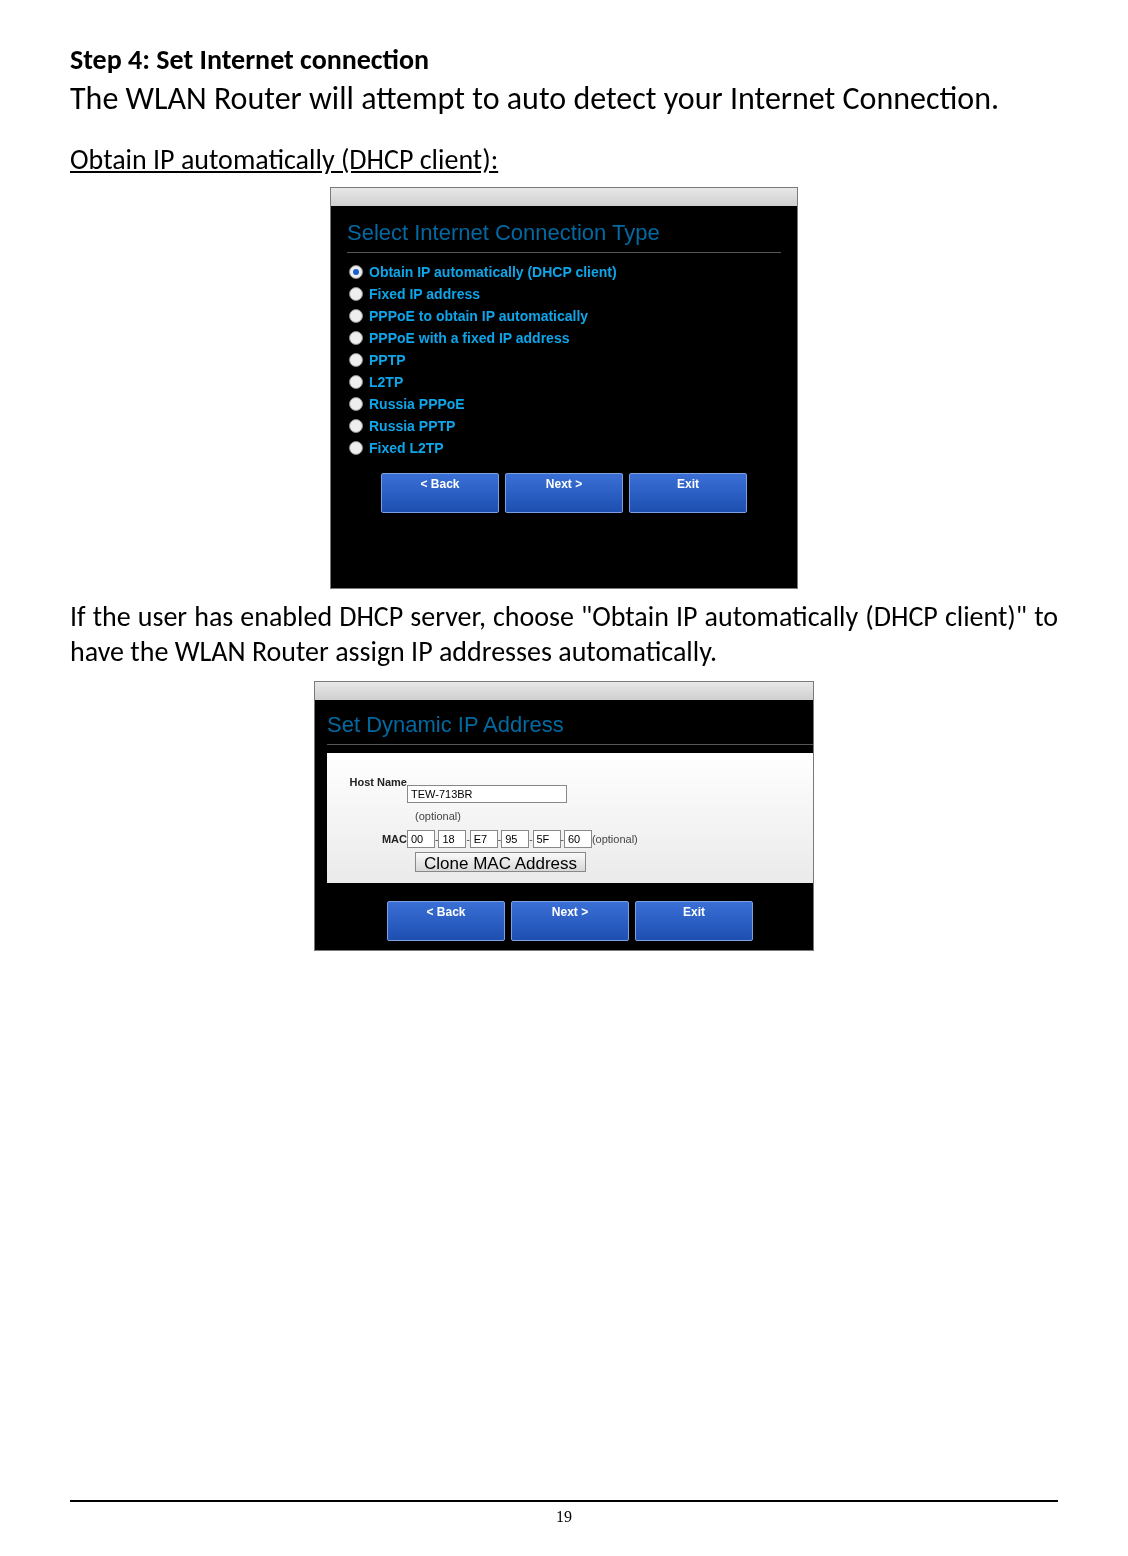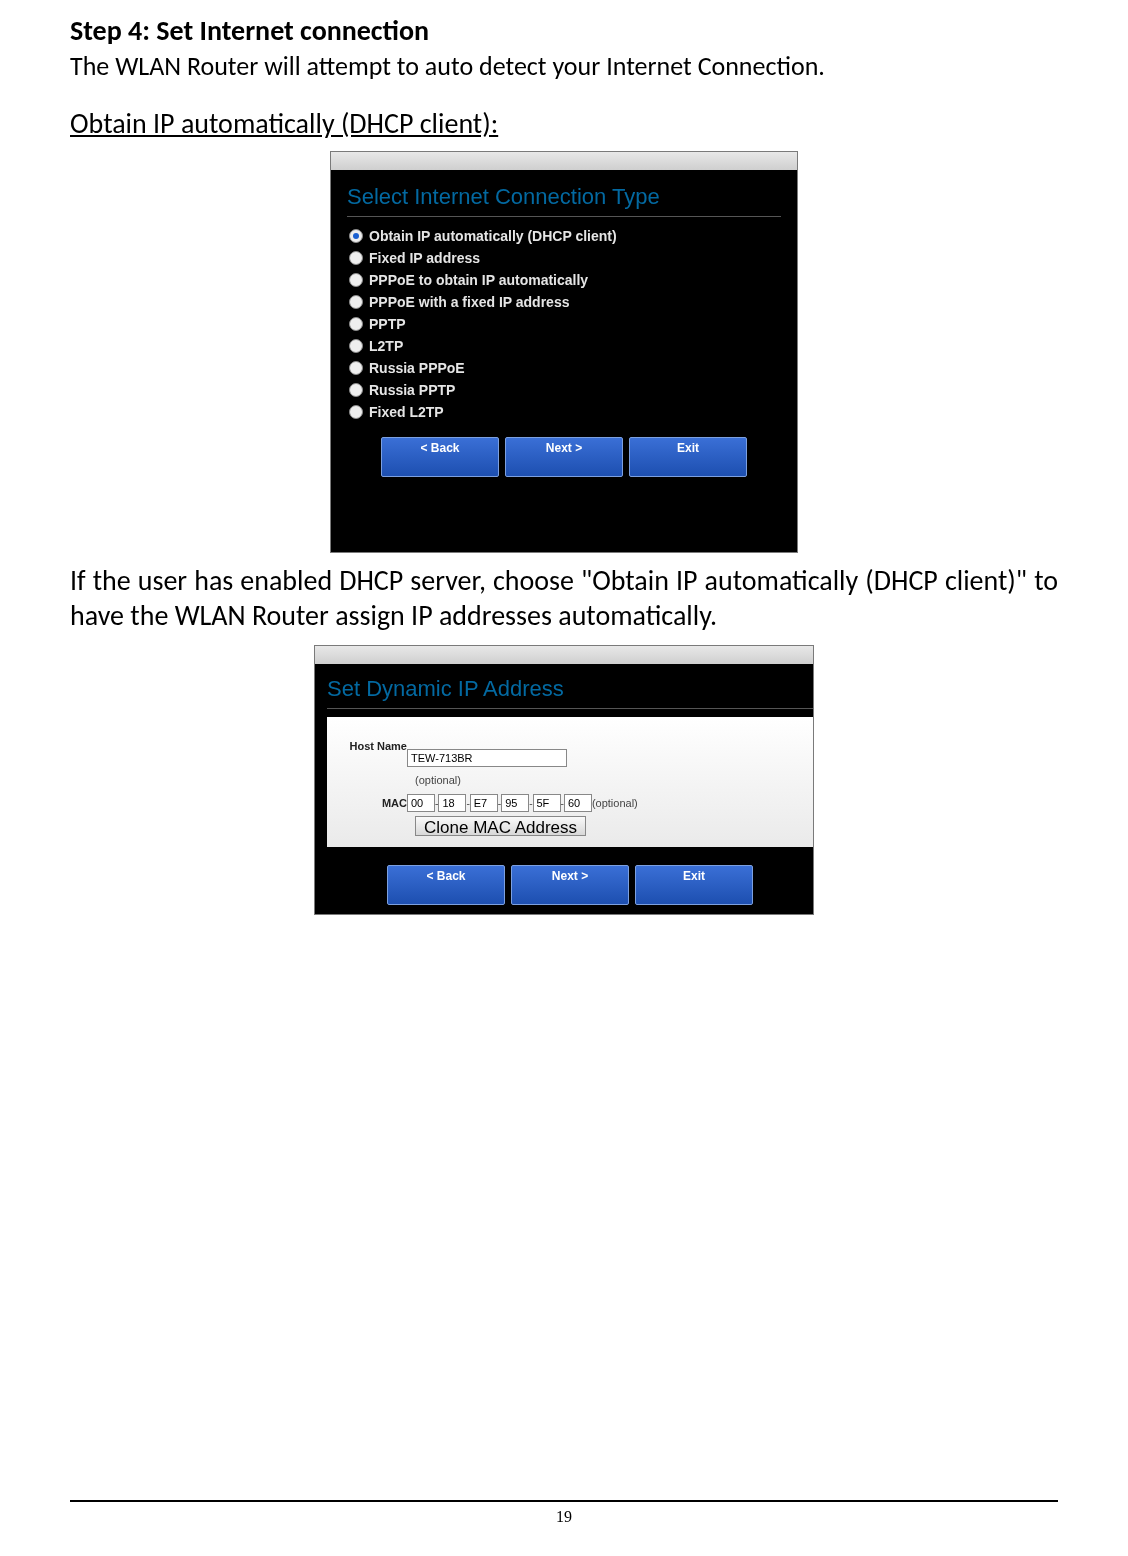--- a/index.html
+++ b/index.html
@@ -9,23 +9,24 @@
     background: #fff;
     font-family: Calibri, Arial, sans-serif;
     color: #000;
     padding: 0 70px;
     position: relative;
   }
   .step-title {
     font-size: 28px;
     font-weight: bold;
     padding-top: 13px;
+    margin-top: 29px;
   }
   .step-desc {
-    font-size: 26px;
+    font-size: 32px;
     margin-top: 2px;
   }
   .sub-heading {
     font-size: 28px;
     text-decoration: underline;
     margin-top: 24px;
   }
   .panel-wrap {
     display: flex;
     justify-content: center;
@@ -73,21 +74,21 @@
     justify-content: center;
     flex-shrink: 0;
   }
   .radio.selected::after {
     content: "";
     width: 6px; height: 6px;
     background: #1a5fd0;
     border-radius: 50%;
   }
   .radio-label {
-    color: #e5e5e5;
+    color: #0ea5e9;
     font-family: Arial, sans-serif;
     font-size: 14px;
     font-weight: bold;
   }
   .btn-row {
     display: flex;
     justify-content: center;
     gap: 6px;
     margin-top: 14px;
   }

